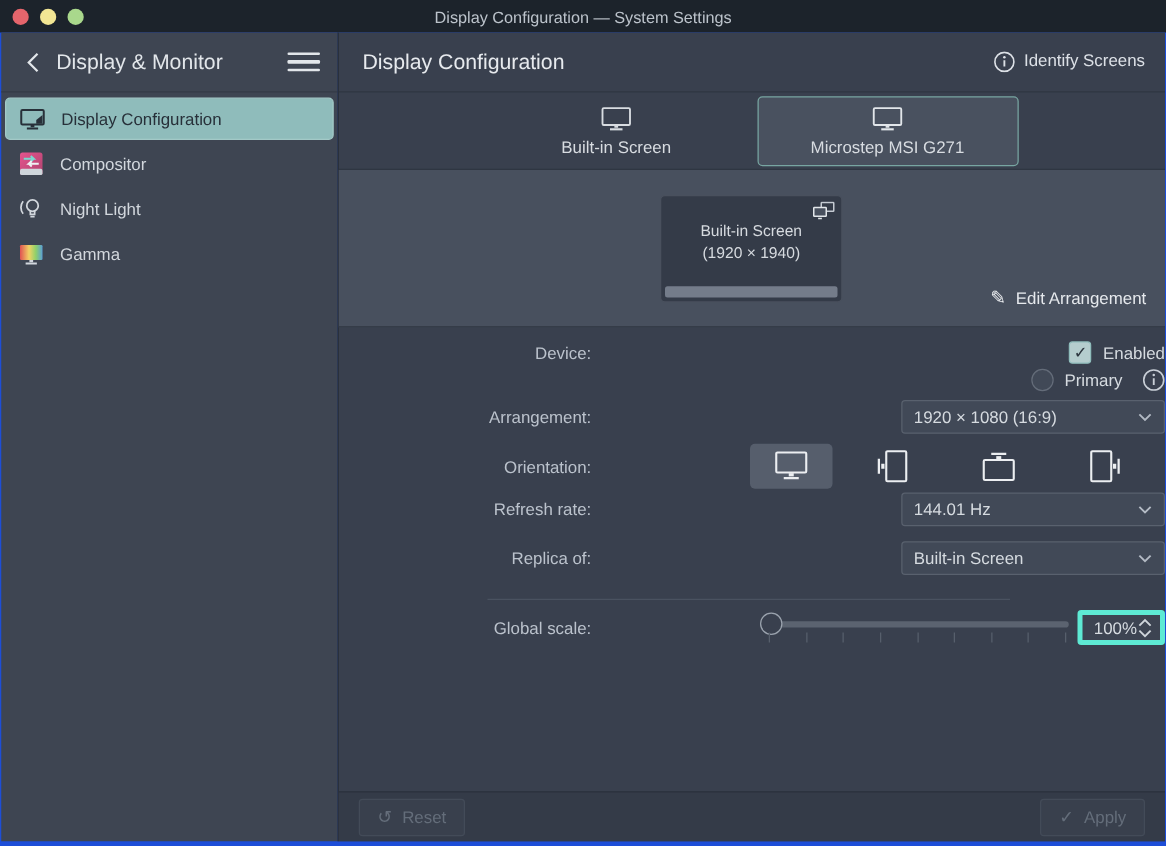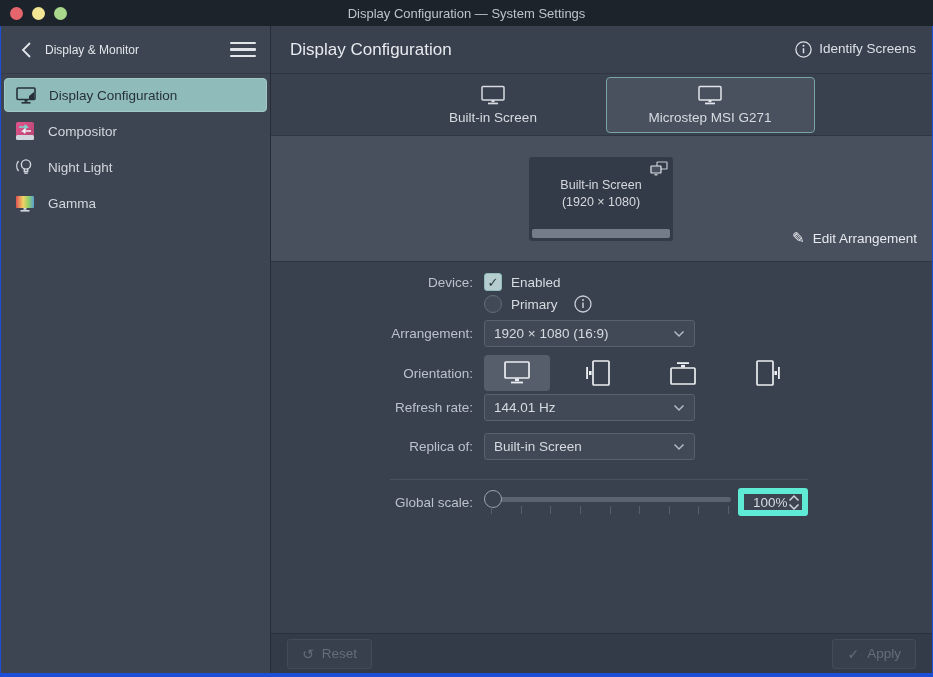--- a/index.html
+++ b/index.html
@@ -16,21 +16,21 @@
   .dot.green { background:#a9d88c; }
   .titlebar-title { position:absolute; left:0; right:0; text-align:center; font-size:13px; color:#bcc3cb; pointer-events:none; }
 
   
   .app { position:absolute; top:26px; left:1px; right:1px; bottom:4px; display:flex; }
 
   
   .sidebar { width:269px; background:#3e4552; display:flex; flex-direction:column; }
   .sidebar-header { height:48px; display:flex; align-items:center; padding:0 14px 0 16px; border-bottom:1px solid #343b47; }
   .back-icon { width:18px; height:18px; margin-right:10px; display:flex; align-items:center; justify-content:center; cursor:pointer; }
-  .sidebar-title { font-size:12px; color:#e2e6ea; flex:1; }
+  .sidebar-title { font-size:17px; color:#e2e6ea; flex:1; }
   .hamburger-icon { width:26px; height:22px; display:flex; flex-direction:column; justify-content:center; gap:4px; cursor:pointer; }
   .hamburger-icon span { display:block; height:2.5px; background:#e2e6ea; border-radius:1px; }
   .sidebar-list { padding:4px 3px; }
   .side-item { display:flex; align-items:center; height:34px; padding:0 10px; border-radius:4px; margin-bottom:2px; cursor:pointer; }
   .side-item .label { font-size:13.5px; color:#d2d7dd; margin-left:12px; }
   .side-item.selected { background:#8fbcbb; border:1px solid #a3c9c7; }
   .side-item.selected .label { color:#273039; }
   .side-icon { width:22px; height:22px; display:flex; align-items:center; justify-content:center; flex-shrink:0; }
 
   
@@ -50,39 +50,39 @@
   .preview-card { position:absolute; left:257px; top:20px; width:146px; height:86px; background:#343b48; border:1px solid #49505d; border-radius:4px; cursor:pointer; }
   .preview-inner { position:absolute; inset:0 0 12px 0; display:flex; flex-direction:column; align-items:center; justify-content:center; gap:3px; }
   .preview-name, .preview-res { font-size:12.5px; color:#d6dadf; }
   .preview-stand { position:absolute; left:3px; right:3px; bottom:3px; height:9px; background:#747c8a; border-radius:2px; }
   .replica-icon { position:absolute; top:4px; right:5px; }
   .edit-arrangement { position:absolute; right:15px; bottom:14px; display:flex; align-items:center; gap:8px; color:#e6e9ed; font-size:13.5px; cursor:pointer; }
   .pencil-glyph { font-family:"DejaVu Sans", sans-serif; font-size:15px; color:#eceef1; }
 
   
   .form { flex:1; padding-top:9px; }
-  .form-row { display:flex; align-items:center; }
+  .form-row { display:flex; align-items:center;justify-content:space-between; }
   .form-label { width:202px; text-align:right; font-size:13.5px; color:#bbc2cc; flex-shrink:0; }
   .form-control { margin-left:11px; display:flex; align-items:center; }
   .checkbox { width:18px; height:18px; border-radius:3px; background:#b5cdce; border:1px solid #8fbcbb; display:flex; align-items:center; justify-content:center; cursor:pointer; }
   .checkbox .check { color:#2e3740; font-size:13px; font-weight:bold; font-family:"DejaVu Sans", sans-serif; }
   .ctl-text { font-size:13.5px; color:#d6dbe0; margin-left:9px; }
   .radio { width:18px; height:18px; border-radius:50%; border:1px solid #646c79; background:#414957; cursor:pointer; }
   .info-badge { margin-left:16px; display:flex; cursor:pointer; }
   .select { width:211px; height:27px; background:#414957; border:1px solid #59616e; border-radius:3px; display:flex; align-items:center; padding:0 9px; cursor:pointer; }
   .select .sel-value { flex:1; font-size:13.5px; color:#d6dbe0; }
   .orient-btn { width:66px; height:36px; border-radius:4px; display:flex; align-items:center; justify-content:center; cursor:pointer; margin-right:17px; }
   .orient-btn.selected { background:#565e6c; }
   .divider { height:1px; background:#4a5260; margin:19px 0 0 119px; width:418px; }
   .slider { position:relative; width:247px; height:28px; margin-right:7px; cursor:pointer; }
   .slider-track { position:absolute; left:0; right:0; top:9px; height:5px; border-radius:3px; background:#5b6370; }
   .slider-handle { position:absolute; left:0; top:2px; width:18px; height:18px; border-radius:50%; background:#39404e; border:1px solid #9ba3ae; }
   .slider-ticks { position:absolute; left:7px; right:2px; top:18px; display:flex; justify-content:space-between; }
   .slider-ticks i { width:1px; height:8px; background:#575f6c; }
-  .spinbox { width:70px; height:28px; border:6px solid #5eead4; border-radius:3px; background:#3d4452; display:flex; align-items:center; padding:0 6px 0 9px; }
+  .spinbox { width:70px; height:28px; border:4px solid #5eead4; border-radius:3px; background:#3d4452; display:flex; align-items:center; padding:0 6px 0 9px; }
   .spin-value { flex:1; font-size:13.5px; color:#d6dbe0; }
   .spin-arrows { display:flex; flex-direction:column; gap:1px; cursor:pointer; }
 
   
   .footer { height:40px; background:#343b48; border-top:1px solid #2a313c; display:flex; align-items:center; padding:0 16px; }
   .btn { height:30px; padding:0 14px; border-radius:3px; border:1px solid #434b58; background:#39404d; display:flex; align-items:center; gap:8px; font-size:13.5px; color:#646d7a; cursor:default; }
   .btn .btn-glyph { font-family:"DejaVu Sans", sans-serif; font-size:14px; color:#646d7a; }
   .footer .spacer { flex:1; }
 
   svg { display:block; }
@@ -213,21 +213,21 @@
               <rect x="8" y="17.6" width="10" height="1.7" fill="#e2e6ea"></rect>
             </svg>
           <span class="tab-label">Microstep MSI G271</span>
         </div>
       </div>
 
       <div class="arrangement">
         <div class="preview-card">
           <div class="preview-inner">
             <span class="preview-name">Built-in Screen</span>
-            <span class="preview-res">(1920 × 1080)</span>
+            <span class="preview-res">(1920 × 1940)</span>
           </div>
           <span class="replica-icon">
             <svg width="18" height="15" viewBox="0 0 18 15">
                 <rect x="7" y="1" width="10" height="7" rx="0.5" fill="none" stroke="#c4cad2" stroke-width="1.2"></rect>
                 <rect x="1" y="5" width="10" height="7" rx="0.5" fill="#48505e" stroke="#e2e6ea" stroke-width="1.2"></rect>
                 <line x1="4.5" y1="13.8" x2="7.5" y2="13.8" stroke="#e2e6ea" stroke-width="1.2"></line>
               </svg>
           </span>
           <div class="preview-stand"></div>
         </div>

